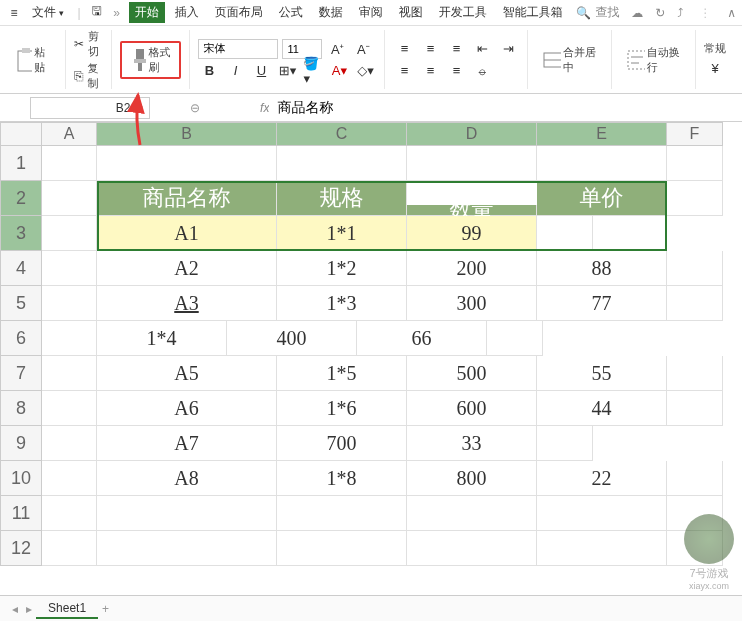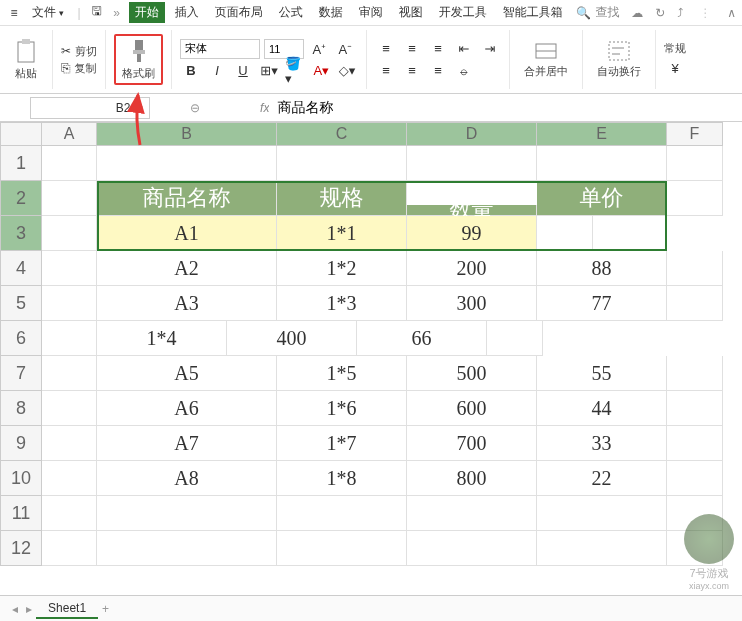--- a/index.html
+++ b/index.html
@@ -7,21 +7,21 @@
 .menubar{height:26px;display:flex;align-items:center;padding:0 6px;border-bottom:1px solid #e0e0e0;gap:4px}
 .menu-btn{padding:2px 6px;cursor:pointer}
 .menu-btn.active{background:#2e7d32;color:#fff}
 .file-btn{display:flex;align-items:center;gap:3px;padding:2px 6px}
 .sep{color:#ccc;margin:0 4px}
 .search-ico{margin-left:4px}
 .right-icons{margin-left:auto;display:flex;gap:12px;align-items:center;color:#888}
 .ribbon{height:68px;border-bottom:1px solid #d0d0d0;display:flex;padding:4px 8px;gap:8px;align-items:stretch}
 .grp{display:flex;flex-direction:column;gap:2px;justify-content:center;border-right:1px solid #e8e8e8;padding-right:8px}
 .grp-row{display:flex;align-items:center;gap:4px}
-.bigbtn{display:flex;flex-direction:column;align-items:center;justify-content:center;gap:2px;padding:2px 6px;cursor:pointer}
+.bigbtn{display:flex;flex-direction:row;align-items:center;justify-content:center;gap:2px;padding:2px 6px;cursor:pointer}
 .bigbtn.hl{border:2px solid #e53935;border-radius:2px}
 .ico{width:16px;height:16px;display:inline-flex;align-items:center;justify-content:center}
 .font-sel{width:80px;height:20px;border:1px solid #ccc;padding:0 4px;font-size:11px}
 .size-sel{width:40px;height:20px;border:1px solid #ccc;padding:0 4px;font-size:11px}
 .tbtn{width:22px;height:20px;border:1px solid transparent;display:inline-flex;align-items:center;justify-content:center;cursor:pointer;font-size:13px}
 .lbl{font-size:11px;color:#444}
 .fmlbar{height:28px;border-bottom:1px solid #d0d0d0;display:flex;align-items:center}
 .namebox{width:120px;height:22px;border:1px solid #ccc;margin-left:30px;padding:0 6px;display:flex;align-items:center;justify-content:flex-end;font-size:12px}
 .fx{margin-left:60px;color:#888;font-style:italic}
 .fml-input{flex:1;padding:0 8px;height:22px;border:none;font-size:14px}
@@ -223,21 +223,21 @@
         <div class="cell" style="width: 55px;"></div>
         <div class="cell" style="width: 180px;">A2</div>
         <div class="cell" style="width: 130px;">1*2</div>
         <div class="cell" style="width: 130px;">200</div>
         <div class="cell" style="width: 130px; font-family: Liberation Serif, serif;">88</div>
         <div class="cell" style="width: 56px;"></div>
       </div>
       <div class="row">
         <div class="rh">5</div>
         <div class="cell" style="width: 55px;"></div>
-        <div class="cell" style="width: 180px;">A3</div>
+        <div class="cell" style="width: 180px; text-decoration: underline;">A3</div>
         <div class="cell" style="width: 130px;">1*3</div>
         <div class="cell" style="width: 130px;">300</div>
         <div class="cell" style="width: 130px;">77</div>
         <div class="cell" style="width: 56px;"></div>
       </div>
       <div class="row">
         <div class="rh">6</div>
         <div class="cell" style="width: 55px;"></div>
         <div class="cell" style="width: 130px;">1*4</div>
         <div class="cell" style="width: 130px;">400</div>
@@ -259,21 +259,20 @@
         <div class="cell" style="width: 180px;">A6</div>
         <div class="cell" style="width: 130px;">1*6</div>
         <div class="cell" style="width: 130px;">600</div>
         <div class="cell" style="width: 130px;">44</div>
         <div class="cell" style="width: 56px;"></div>
       </div>
       <div class="row">
         <div class="rh">9</div>
         <div class="cell" style="width: 55px;"></div>
         <div class="cell" style="width: 180px;">A7</div>
-        <div class="cell" style="width: 130px;">1*7</div>
         <div class="cell" style="width: 130px;">700</div>
         <div class="cell" style="width: 130px;">33</div>
         <div class="cell" style="width: 56px;"></div>
       </div>
       <div class="row">
         <div class="rh">10</div>
         <div class="cell" style="width: 55px;"></div>
         <div class="cell" style="width: 180px;">A8</div>
         <div class="cell" style="width: 130px; text-align: right;">1*8</div>
         <div class="cell" style="width: 130px;">800</div>

